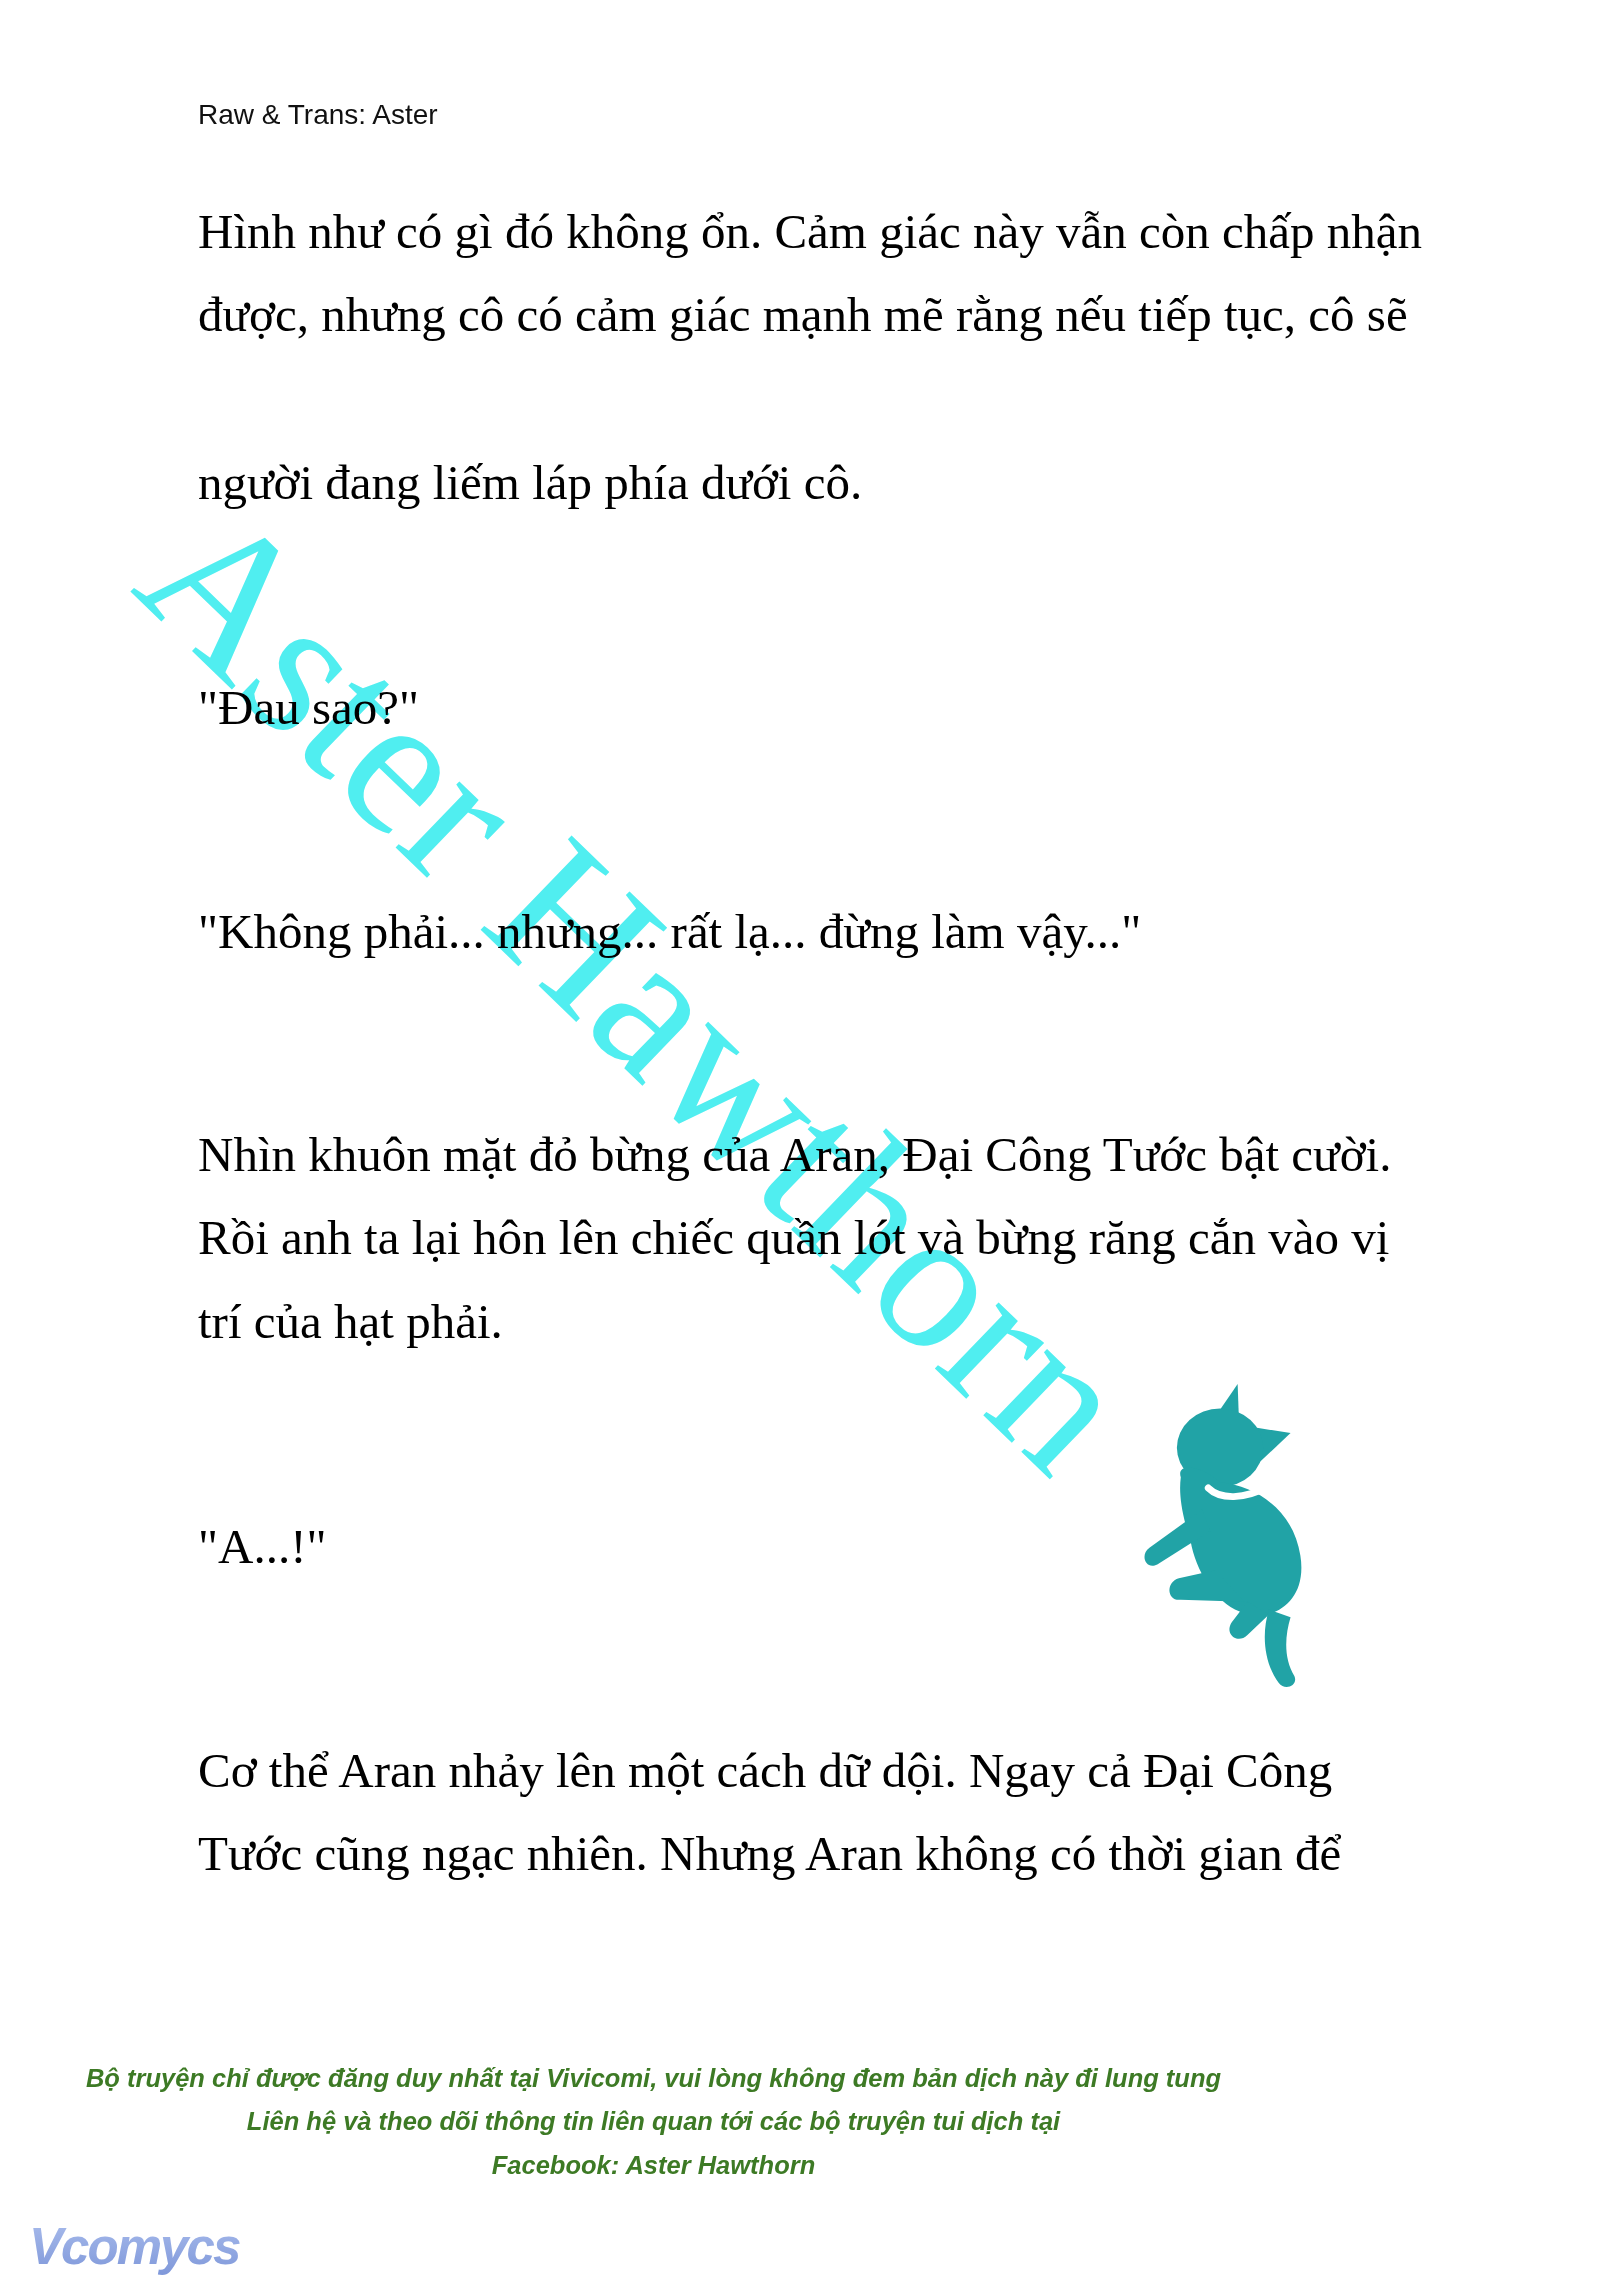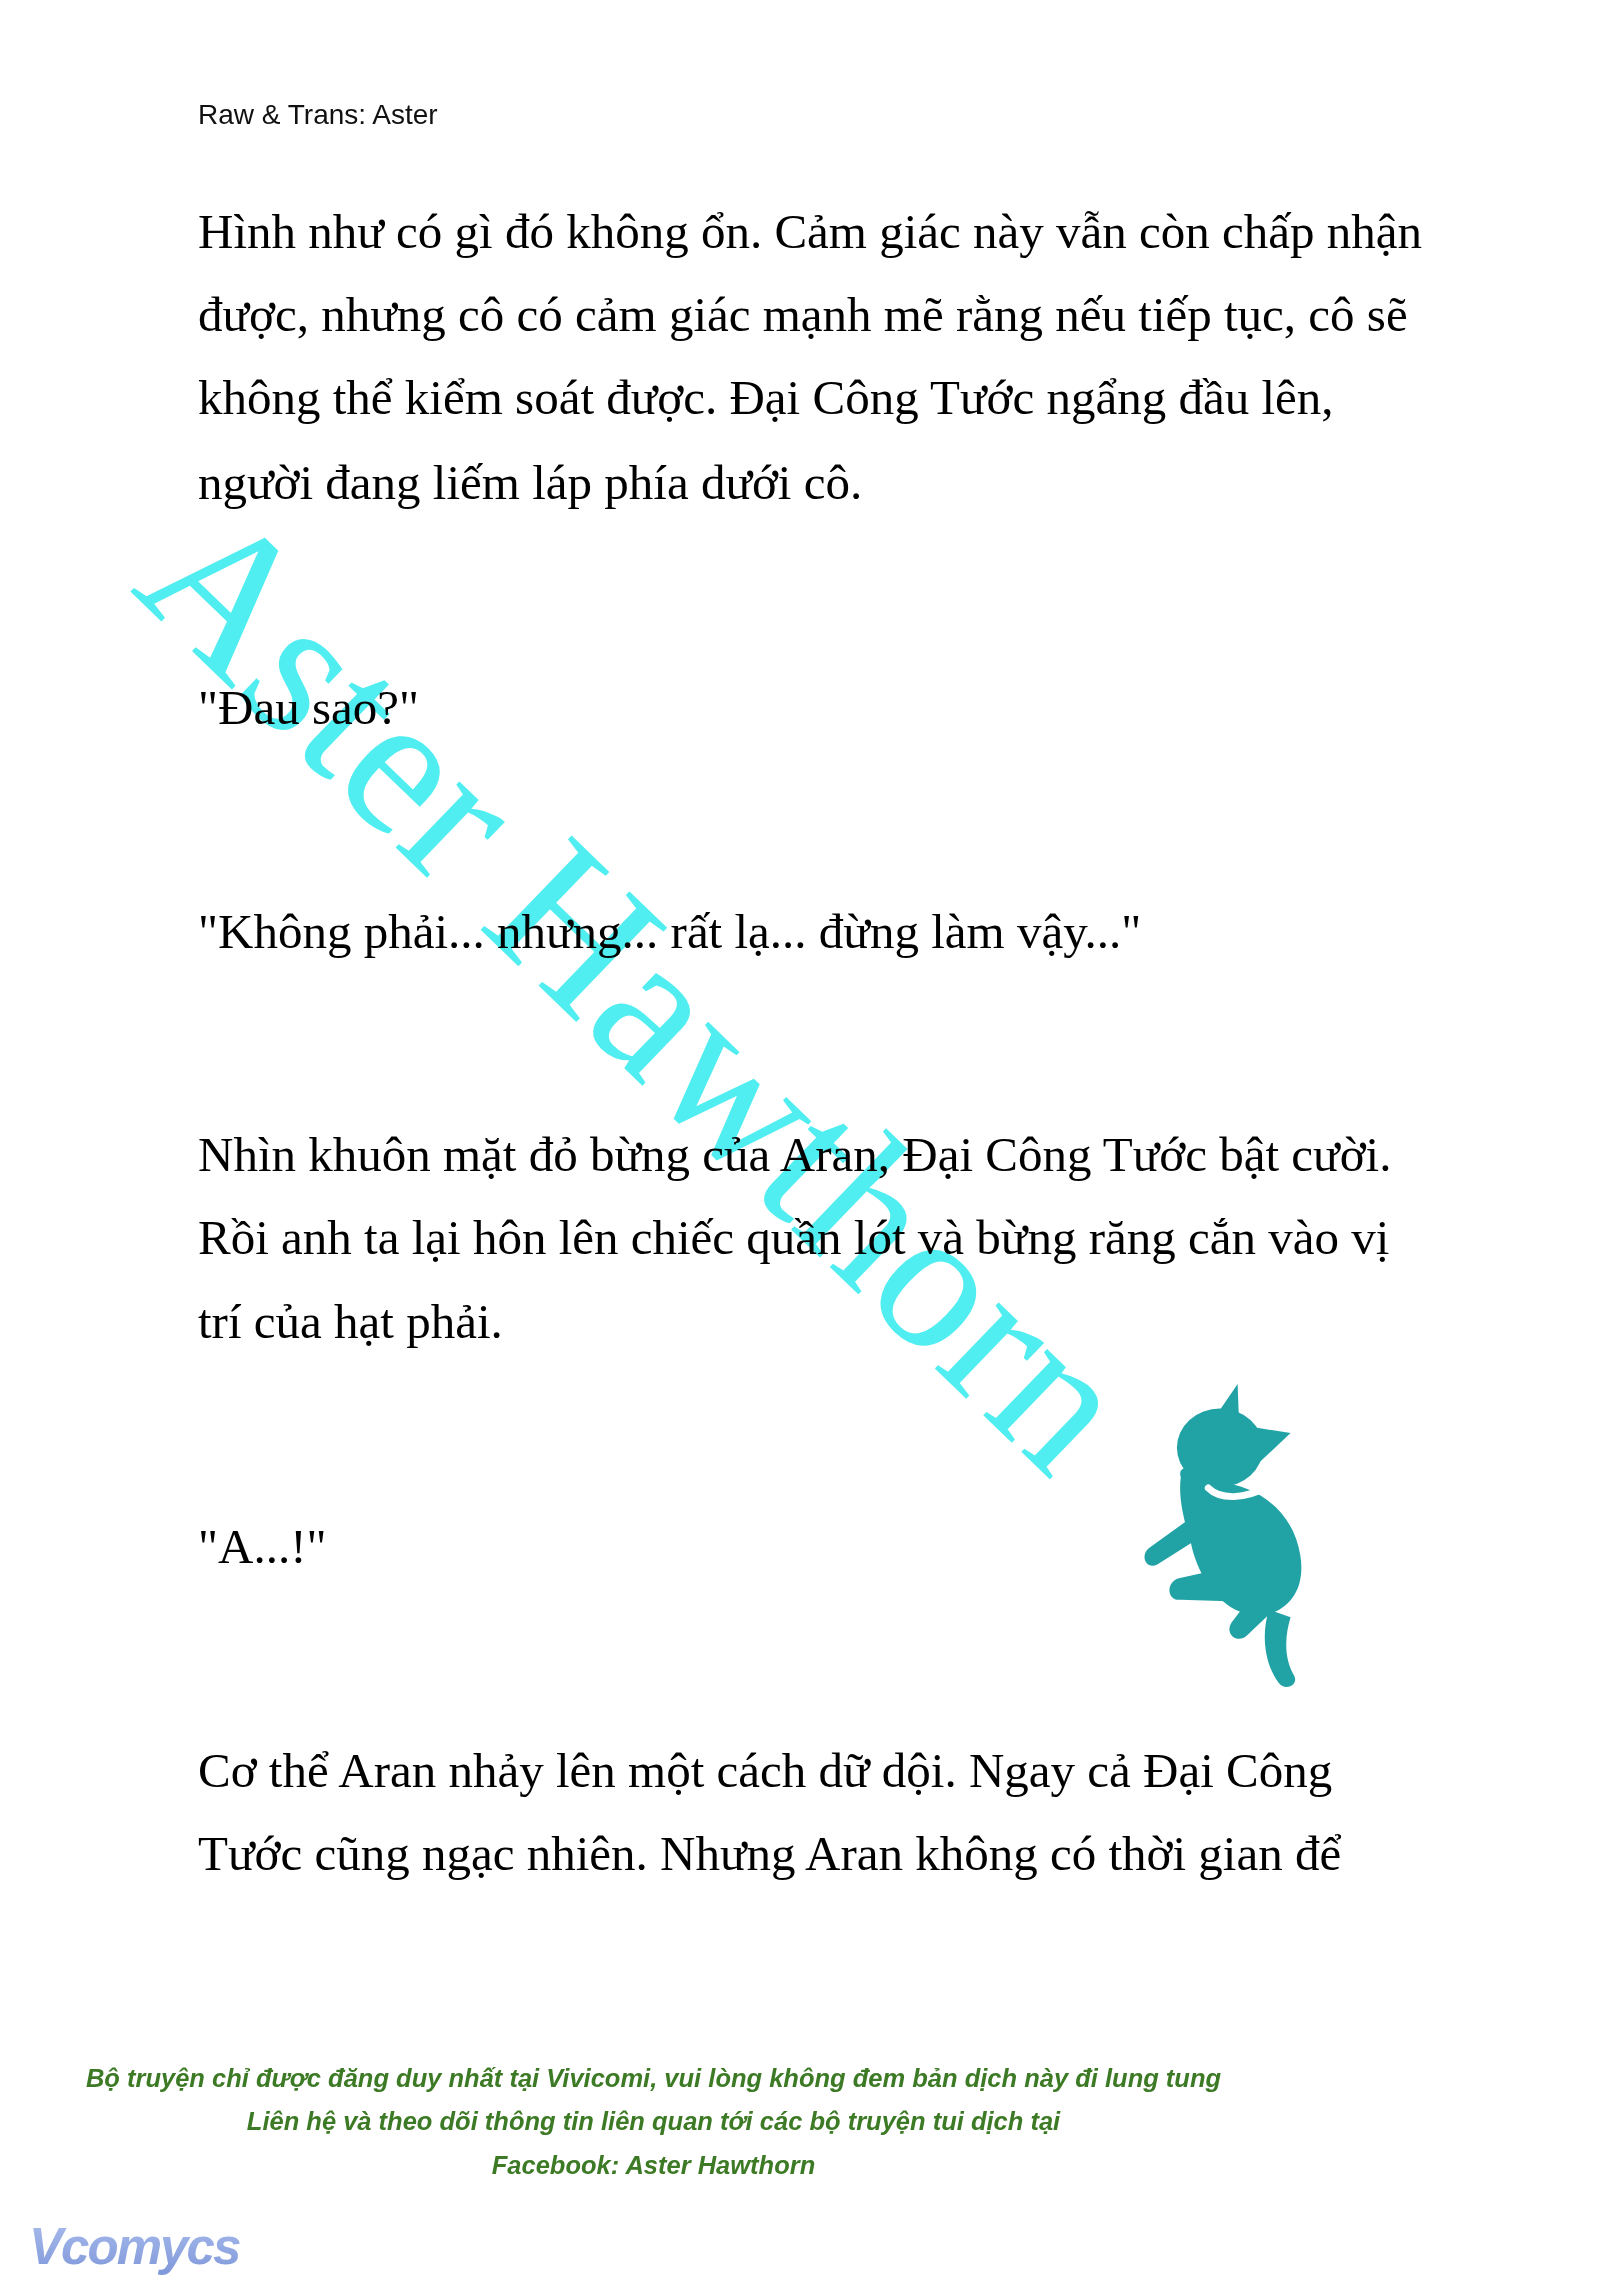--- a/index.html
+++ b/index.html
@@ -36,21 +36,20 @@
 
 <div class="page">
 
   <div class="watermark">Aster Hawthorn</div>
 
   <div class="text-layer">
     <div class="header">Raw &amp; Trans: Aster</div>
 
     <div class="line" style="top:207px">Hình như có gì đó không ổn. Cảm giác này vẫn còn chấp nhận</div>
     <div class="line" style="top:290px">được, nhưng cô có cảm giác mạnh mẽ rằng nếu tiếp tục, cô sẽ</div>
-    <div class="line" style="top:373px">không thể kiểm soát được. Đại Công Tước ngẩng đầu lên,</div>
     <div class="line" style="top:458px">người đang liếm láp phía dưới cô.</div>
 
     <div class="line" style="top:683px">"Đau sao?"</div>
 
     <div class="line" style="top:907px">"Không phải... nhưng... rất lạ... đừng làm vậy..."</div>
 
     <div class="line" style="top:1130px">Nhìn khuôn mặt đỏ bừng của Aran, Đại Công Tước bật cười.</div>
     <div class="line" style="top:1213px">Rồi anh ta lại hôn lên chiếc quần lót và bừng răng cắn vào vị</div>
     <div class="line" style="top:1297px">trí của hạt phải.</div>
 

